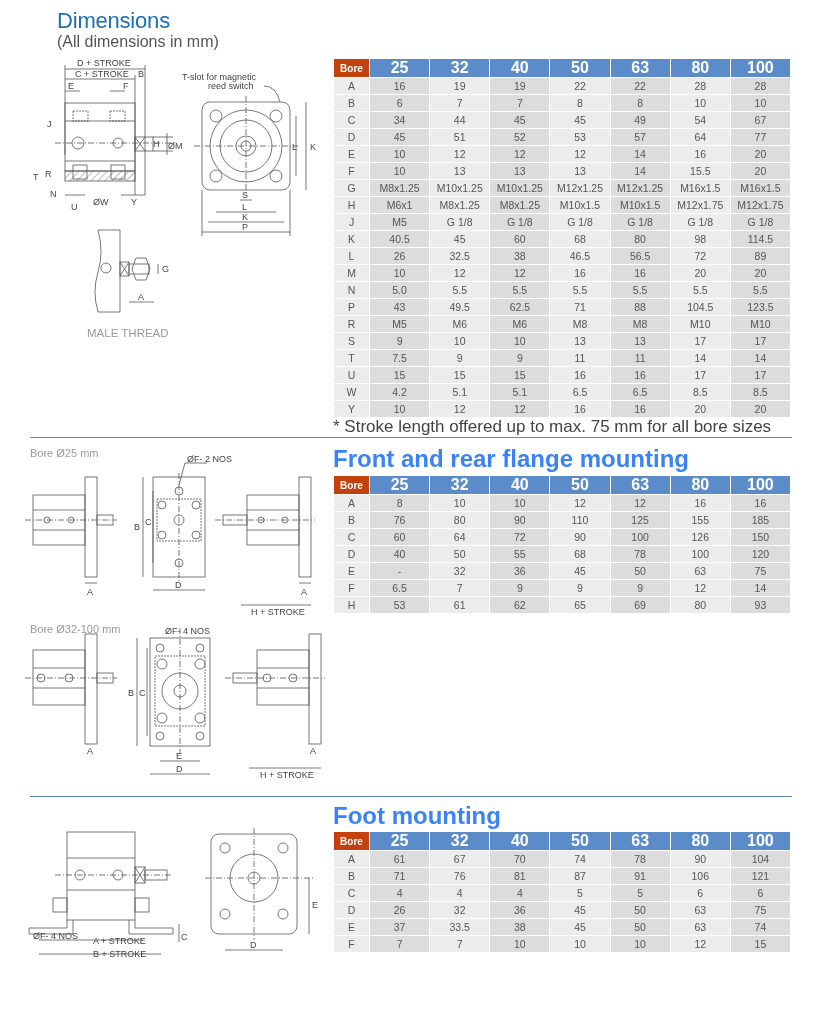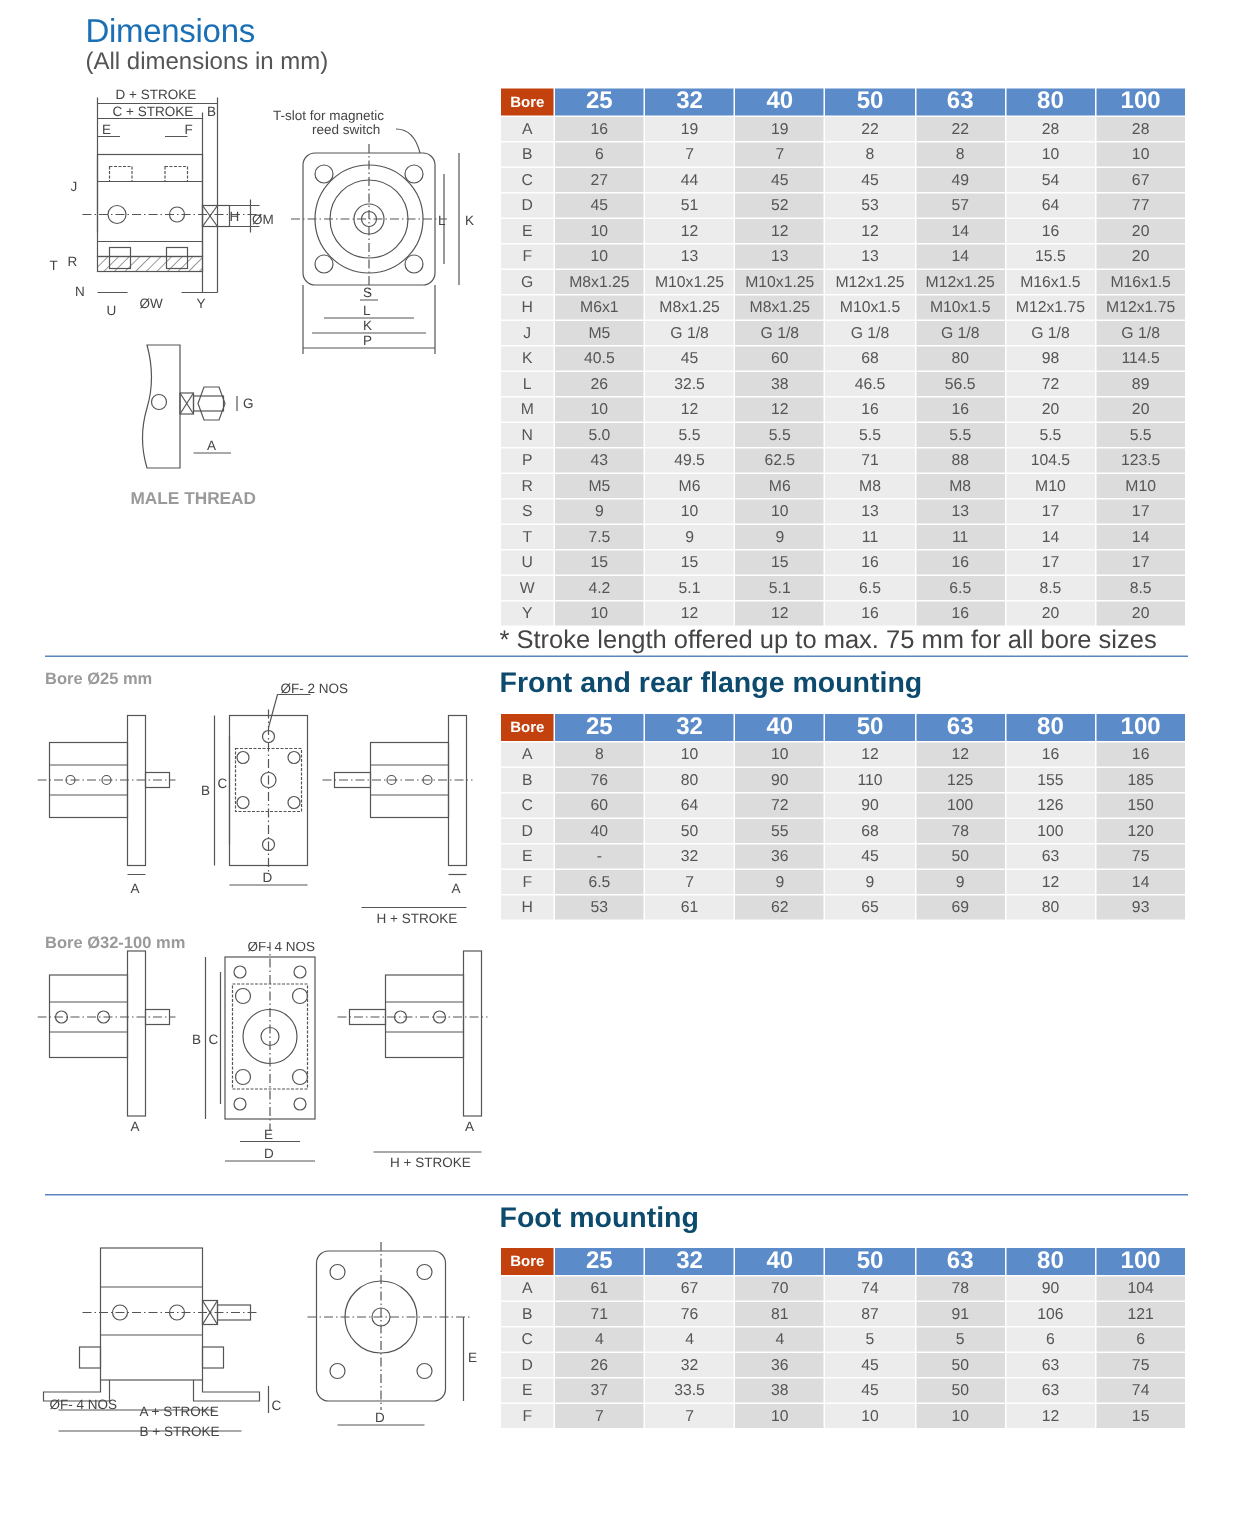--- a/index.html
+++ b/index.html
@@ -1,22 +1,22 @@
 <!DOCTYPE html>
 <html><head>
 <meta charset="utf-8">
 <style>
   * { box-sizing: border-box; margin: 0; padding: 0; }
   body { width: 836px; height: 1024px; background: #ffffff; font-family: "Liberation Sans", "DejaVu Sans", sans-serif; color: #444; position: relative; overflow: hidden; }
   .abs { position: absolute; }
   .title { left: 57px; top: 8px; font-size: 22px; font-weight: normal; color: #1a6fb5; letter-spacing: -0.2px; }
   .subtitle { left: 57px; top: 33px; font-size: 16px; color: #555; }
-  .section-title { font-size: 19px; font-weight: bold; color: #0c4a6e; }
+  .section-title { font-size: 24px; font-weight: bold; color: #3b82f6; }
   .divider { height: 1px; background: #5b86bd; }
-  .bore-label { font-size: 11px; color: #9a9a9a; font-weight: bold; }
+  .bore-label { font-size: 11px; color: #9a9a9a; font-weight: normal; }
   .note { font-size: 17px; color: #444; }
   table.dim { border-collapse: separate; border-spacing: 1px 1px; font-size: 10.5px; color: #555; table-layout: fixed; }
   table.dim th { background: #5b8cc9; color: #fff; font-weight: bold; height: 15px; text-align: center; font-size: 16px; }
   table.dim th.bore { background: #c2410c; font-size: 10px; }
   table.dim td { height: 16px; text-align: center; }
   table.dim td.lbl { color: #555; }
   table.dim tr td { background: #ececec; }
   table.dim tr td.odd { background: #dcdcdc; }
   table.dim tr td.lbl { background: #ececec; }
   svg text { font-family: "Liberation Sans", "DejaVu Sans", sans-serif; }
@@ -169,21 +169,21 @@
         <td class="odd">6</td>
         <td>7</td>
         <td class="odd">7</td>
         <td>8</td>
         <td class="odd">8</td>
         <td>10</td>
         <td class="odd">10</td>
       </tr>
       <tr>
         <td class="lbl">C</td>
-        <td class="odd">27</td>
+        <td class="odd">34</td>
         <td>44</td>
         <td class="odd">45</td>
         <td>45</td>
         <td class="odd">49</td>
         <td>54</td>
         <td class="odd">67</td>
       </tr>
       <tr>
         <td class="lbl">D</td>
         <td class="odd">45</td>

